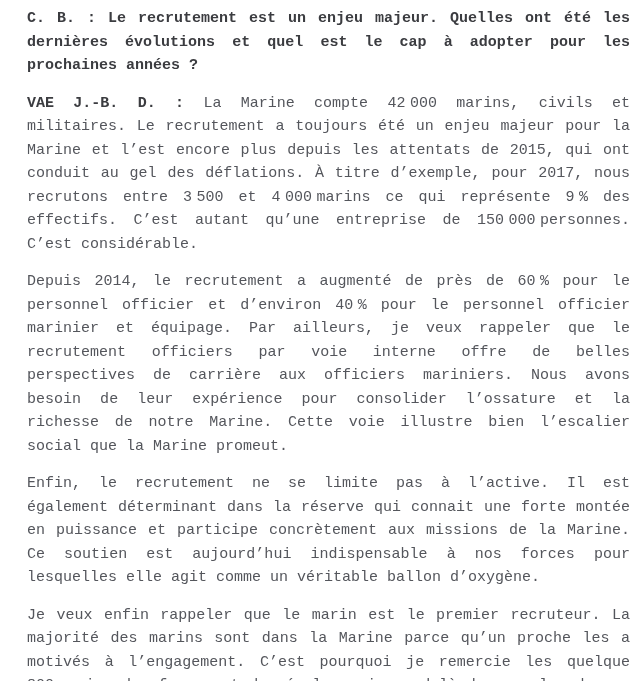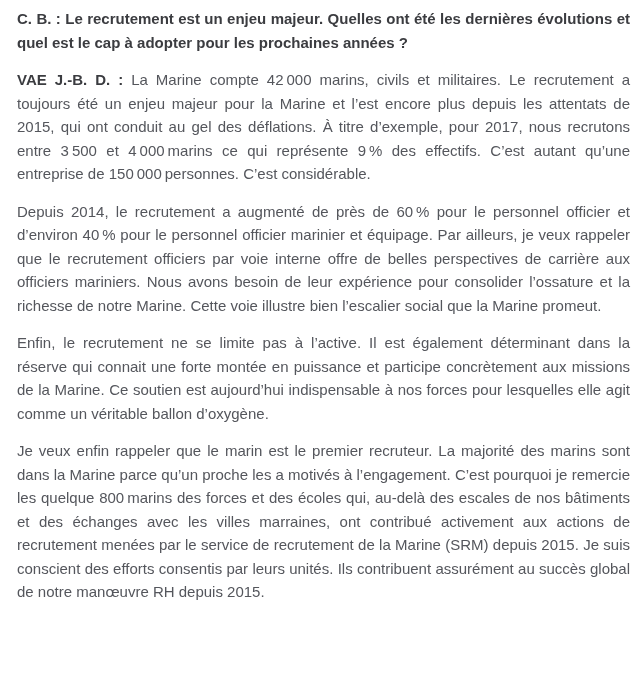--- a/index.html
+++ b/index.html
@@ -11,21 +11,22 @@
     width: 640px;
     box-sizing: border-box;
     padding: 7px 10px 10px 10px;
     font-family: "Liberation Sans", "DejaVu Sans", sans-serif;
     font-size: 15px;
     line-height: 23.5px;
     color: #54565c;
     text-align: justify;
   }
   .article p {
-    margin: 0 0 14px 7px;
+    margin: 0 0 14px 17px;
+    font-family: Liberation Mono, monospace;
   }
   .question {
     font-weight: bold;
     color: #3b3c40;
   }
   .speaker {
     font-weight: bold;
     color: #3b3c40;
   }
 </style>

